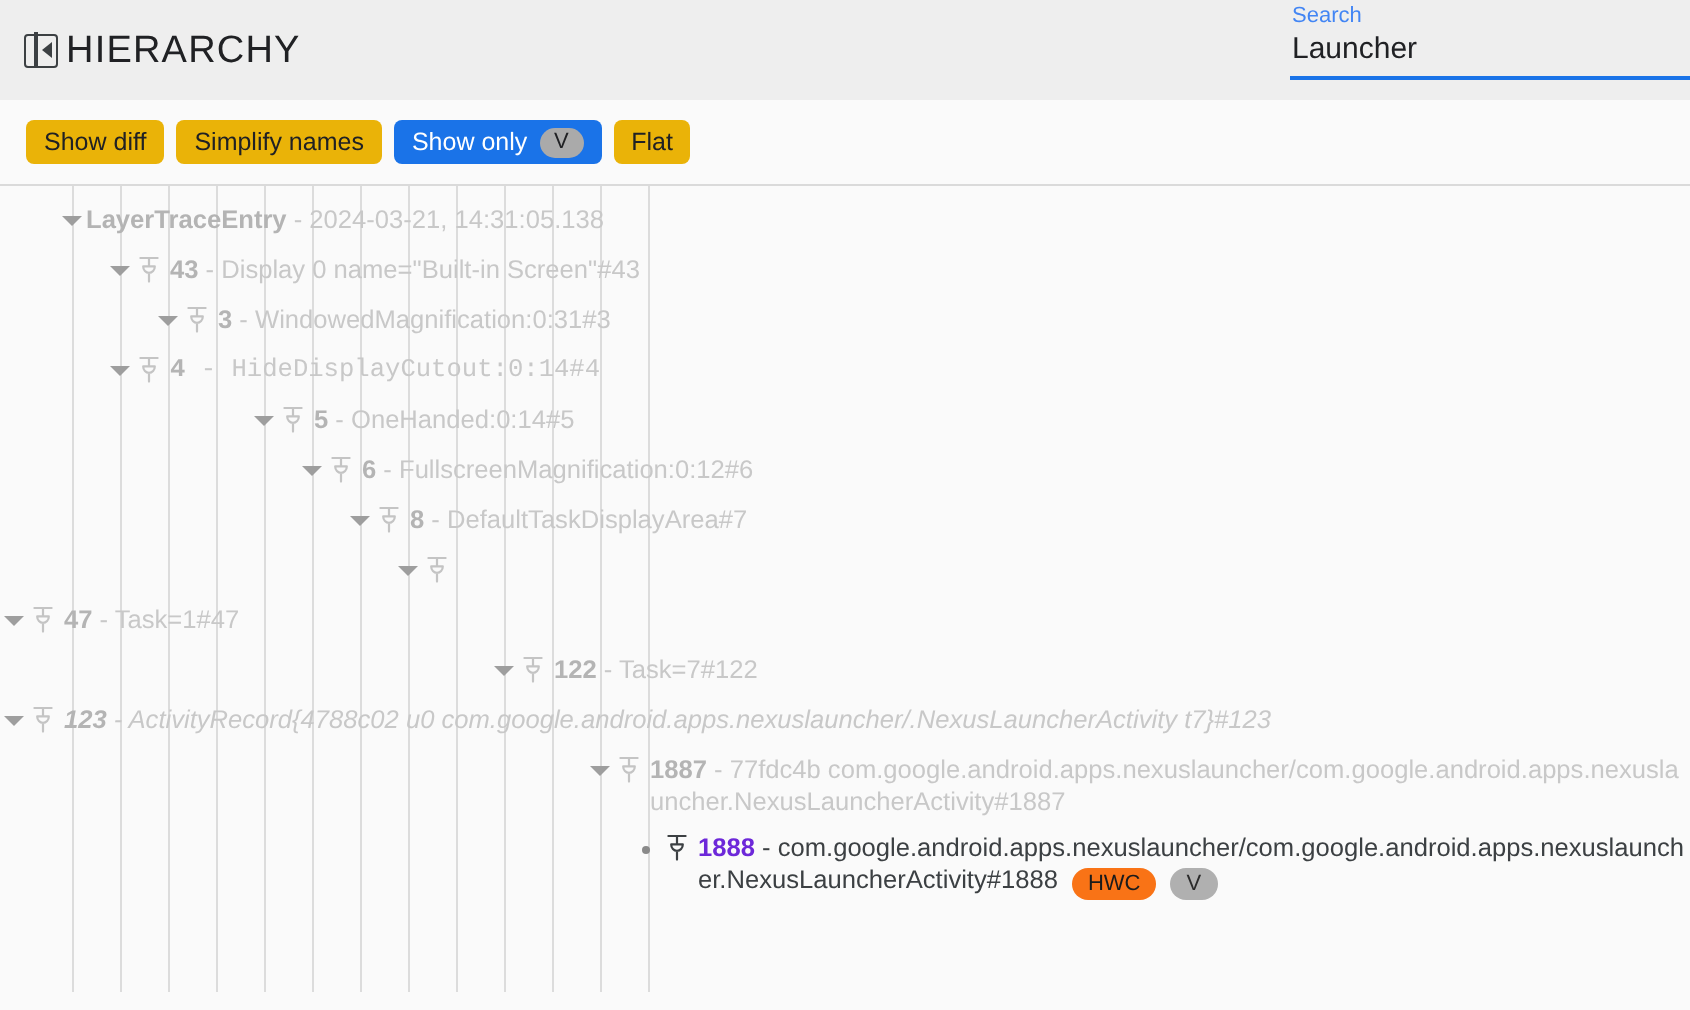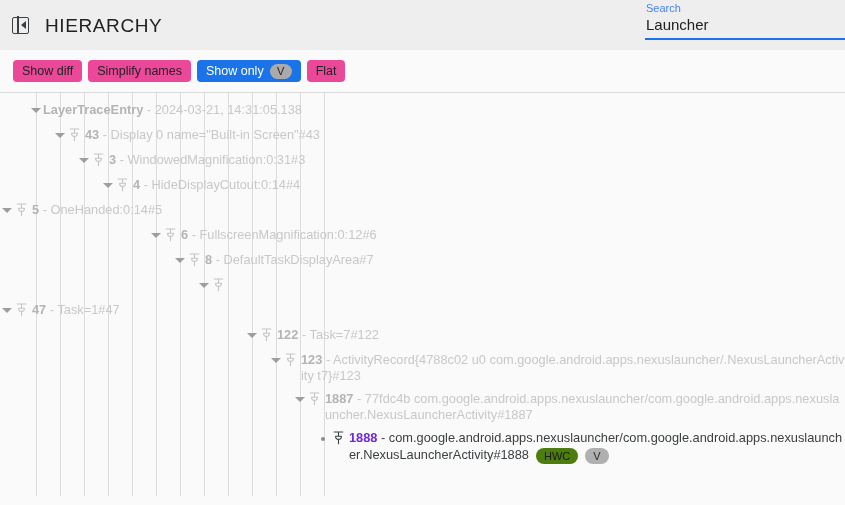--- a/index.html
+++ b/index.html
@@ -13,21 +13,21 @@
 
   
   .header{
     position:relative;
     height:50px;
     background:#eeeeee;
     display:flex;align-items:center;
     padding:0 0 0 12px;
     box-sizing:border-box;
   }
-  .title-wrap{display:flex;align-items:center;gap:16px;}
+  .title-wrap{display:flex;align-items:center;gap:4px;}
   .collapse-icon{
     width:17px;height:17px;
     border:1.6px solid #3c4043;
     border-radius:2px;
     display:flex;align-items:center;
     box-sizing:border-box;
     position:relative;
   }
   .collapse-icon::before{
     content:"";position:absolute;left:4px;top:-1.6px;bottom:-1.6px;
@@ -69,21 +69,21 @@
   .toolbar{
     height:42px;
     display:flex;align-items:center;gap:6px;
     padding:0 0 0 13px;
     box-sizing:border-box;
     background:#fafafa;
   }
   .tb-btn{
     border:none;outline:none;cursor:pointer;
     font-family:inherit;font-size:12.5px;
-    background:#ec4899;color:#202124;
+    background:#eab308;color:#202124;
     border-radius:4px;
     height:22px;line-height:22px;
     padding:0 9px;
     display:inline-flex;align-items:center;gap:6px;
     white-space:nowrap;
   }
   .tb-btn.active{background:#1a73e8;color:#ffffff;}
   .chip{
     display:inline-flex;align-items:center;justify-content:center;
     background:#aaaaaa;color:#202124;
@@ -159,21 +159,21 @@
 
   .badge{
     display:inline-flex;align-items:center;justify-content:center;
     border-radius:9px;height:16px;
     font-size:11px;line-height:16px;
     padding:0 8px;margin-left:7px;
     vertical-align:1px;
     color:#202124;
     position:relative;top:2px;
   }
-  .badge.blue{background:#4d7c0f;color:#1b1b1b;}
+  .badge.blue{background:#f97316;color:#1b1b1b;}
   .badge.gray{background:#b0b0b0;color:#2b2b2b;}
 </style>
 </head>
 <body>
 
 <div class="header">
   <div class="title-wrap">
     <span class="collapse-icon"></span>
     <span class="page-title">HIERARCHY</span>
   </div>
@@ -234,83 +234,83 @@
       </div>
       <div class="row dim" style="padding-left: 77px;">
         <span class="twisty"></span>
         <span class="pin">
           <svg width="11" height="14" viewBox="0 0 11 14">
             <path d="M1.2 1h8.6M5.5 1v4.2M2.6 5.2h5.8M5.5 8.4v4.4M2.6 5.2c0 1.8 1.3 3.2 2.9 3.2s2.9-1.4 2.9-3.2" fill="none" stroke="#c4c4c4" stroke-width="1.1" stroke-linecap="round"></path>
           </svg>
         </span>
         <span class="label"><span class="nm">3</span><span> - WindowedMagnification:0:31#3</span></span>
       </div>
-      <div class="row dim" style="padding-left: 101px;">
+      <div class="row dim" style="padding-left: 53px; font-family: Liberation Mono, monospace;">
         <span class="twisty"></span>
         <span class="pin">
           <svg width="11" height="14" viewBox="0 0 11 14">
             <path d="M1.2 1h8.6M5.5 1v4.2M2.6 5.2h5.8M5.5 8.4v4.4M2.6 5.2c0 1.8 1.3 3.2 2.9 3.2s2.9-1.4 2.9-3.2" fill="none" stroke="#c4c4c4" stroke-width="1.1" stroke-linecap="round"></path>
           </svg>
         </span>
         <span class="label"><span class="nm">4</span><span> - HideDisplayCutout:0:14#4</span></span>
       </div>
+      <div class="row dim" style="padding-left: 125px;">
+        <span class="twisty"></span>
+        <span class="pin">
+          <svg width="11" height="14" viewBox="0 0 11 14">
+            <path d="M1.2 1h8.6M5.5 1v4.2M2.6 5.2h5.8M5.5 8.4v4.4M2.6 5.2c0 1.8 1.3 3.2 2.9 3.2s2.9-1.4 2.9-3.2" fill="none" stroke="#c4c4c4" stroke-width="1.1" stroke-linecap="round"></path>
+          </svg>
+        </span>
+        <span class="label"><span class="nm">5</span><span> - OneHanded:0:14#5</span></span>
+      </div>
+      <div class="row dim" style="padding-left: 149px;">
+        <span class="twisty"></span>
+        <span class="pin">
+          <svg width="11" height="14" viewBox="0 0 11 14">
+            <path d="M1.2 1h8.6M5.5 1v4.2M2.6 5.2h5.8M5.5 8.4v4.4M2.6 5.2c0 1.8 1.3 3.2 2.9 3.2s2.9-1.4 2.9-3.2" fill="none" stroke="#c4c4c4" stroke-width="1.1" stroke-linecap="round"></path>
+          </svg>
+        </span>
+        <span class="label"><span class="nm">6</span><span> - FullscreenMagnification:0:12#6</span></span>
+      </div>
+      <div class="row dim" style="padding-left: 173px;">
+        <span class="twisty"></span>
+        <span class="pin">
+          <svg width="11" height="14" viewBox="0 0 11 14">
+            <path d="M1.2 1h8.6M5.5 1v4.2M2.6 5.2h5.8M5.5 8.4v4.4M2.6 5.2c0 1.8 1.3 3.2 2.9 3.2s2.9-1.4 2.9-3.2" fill="none" stroke="#c4c4c4" stroke-width="1.1" stroke-linecap="round"></path>
+          </svg>
+        </span>
+        <span class="label"><span class="nm">8</span><span> - DefaultTaskDisplayArea#7</span></span>
+      </div>
+      <div class="row dim" style="padding-left: 197px;">
+        <span class="twisty"></span>
+        <span class="pin">
+          <svg width="11" height="14" viewBox="0 0 11 14">
+            <path d="M1.2 1h8.6M5.5 1v4.2M2.6 5.2h5.8M5.5 8.4v4.4M2.6 5.2c0 1.8 1.3 3.2 2.9 3.2s2.9-1.4 2.9-3.2" fill="none" stroke="#c4c4c4" stroke-width="1.1" stroke-linecap="round"></path>
+          </svg>
+        </span>
+      </div>
       <div class="row dim" style="">
         <span class="twisty"></span>
         <span class="pin">
           <svg width="11" height="14" viewBox="0 0 11 14">
             <path d="M1.2 1h8.6M5.5 1v4.2M2.6 5.2h5.8M5.5 8.4v4.4M2.6 5.2c0 1.8 1.3 3.2 2.9 3.2s2.9-1.4 2.9-3.2" fill="none" stroke="#c4c4c4" stroke-width="1.1" stroke-linecap="round"></path>
           </svg>
         </span>
-        <span class="label"><span class="nm">5</span><span> - OneHanded:0:14#5</span></span>
-      </div>
-      <div class="row dim" style="padding-left: 149px;">
-        <span class="twisty"></span>
-        <span class="pin">
-          <svg width="11" height="14" viewBox="0 0 11 14">
-            <path d="M1.2 1h8.6M5.5 1v4.2M2.6 5.2h5.8M5.5 8.4v4.4M2.6 5.2c0 1.8 1.3 3.2 2.9 3.2s2.9-1.4 2.9-3.2" fill="none" stroke="#c4c4c4" stroke-width="1.1" stroke-linecap="round"></path>
-          </svg>
-        </span>
-        <span class="label"><span class="nm">6</span><span> - FullscreenMagnification:0:12#6</span></span>
-      </div>
-      <div class="row dim" style="padding-left: 173px;">
-        <span class="twisty"></span>
-        <span class="pin">
-          <svg width="11" height="14" viewBox="0 0 11 14">
-            <path d="M1.2 1h8.6M5.5 1v4.2M2.6 5.2h5.8M5.5 8.4v4.4M2.6 5.2c0 1.8 1.3 3.2 2.9 3.2s2.9-1.4 2.9-3.2" fill="none" stroke="#c4c4c4" stroke-width="1.1" stroke-linecap="round"></path>
-          </svg>
-        </span>
-        <span class="label"><span class="nm">8</span><span> - DefaultTaskDisplayArea#7</span></span>
-      </div>
-      <div class="row dim" style="padding-left: 197px;">
-        <span class="twisty"></span>
-        <span class="pin">
-          <svg width="11" height="14" viewBox="0 0 11 14">
-            <path d="M1.2 1h8.6M5.5 1v4.2M2.6 5.2h5.8M5.5 8.4v4.4M2.6 5.2c0 1.8 1.3 3.2 2.9 3.2s2.9-1.4 2.9-3.2" fill="none" stroke="#c4c4c4" stroke-width="1.1" stroke-linecap="round"></path>
-          </svg>
-        </span>
-      </div>
-      <div class="row dim" style="">
-        <span class="twisty"></span>
-        <span class="pin">
-          <svg width="11" height="14" viewBox="0 0 11 14">
-            <path d="M1.2 1h8.6M5.5 1v4.2M2.6 5.2h5.8M5.5 8.4v4.4M2.6 5.2c0 1.8 1.3 3.2 2.9 3.2s2.9-1.4 2.9-3.2" fill="none" stroke="#c4c4c4" stroke-width="1.1" stroke-linecap="round"></path>
-          </svg>
-        </span>
         <span class="label"><span class="nm">47</span><span> - Task=1#47</span></span>
       </div>
       <div class="row dim" style="padding-left: 245px;">
         <span class="twisty"></span>
         <span class="pin">
           <svg width="11" height="14" viewBox="0 0 11 14">
             <path d="M1.2 1h8.6M5.5 1v4.2M2.6 5.2h5.8M5.5 8.4v4.4M2.6 5.2c0 1.8 1.3 3.2 2.9 3.2s2.9-1.4 2.9-3.2" fill="none" stroke="#c4c4c4" stroke-width="1.1" stroke-linecap="round"></path>
           </svg>
         </span>
         <span class="label"><span class="nm">122</span><span> - Task=7#122</span></span>
       </div>
-      <div class="row dim" style="padding-left: 269px;">
+      <div class="row dim" style=" font-style: italic;">
         <span class="twisty"></span>
         <span class="pin">
           <svg width="11" height="14" viewBox="0 0 11 14">
             <path d="M1.2 1h8.6M5.5 1v4.2M2.6 5.2h5.8M5.5 8.4v4.4M2.6 5.2c0 1.8 1.3 3.2 2.9 3.2s2.9-1.4 2.9-3.2" fill="none" stroke="#c4c4c4" stroke-width="1.1" stroke-linecap="round"></path>
           </svg>
         </span>
         <span class="label"><span class="nm">123</span><span> - ActivityRecord{4788c02 u0 com.google.android.apps.nexuslauncher/.NexusLauncherActivity t7}#123</span></span>
       </div>
       <div class="row dim" style="padding-left: 293px;">
         <span class="twisty"></span>

